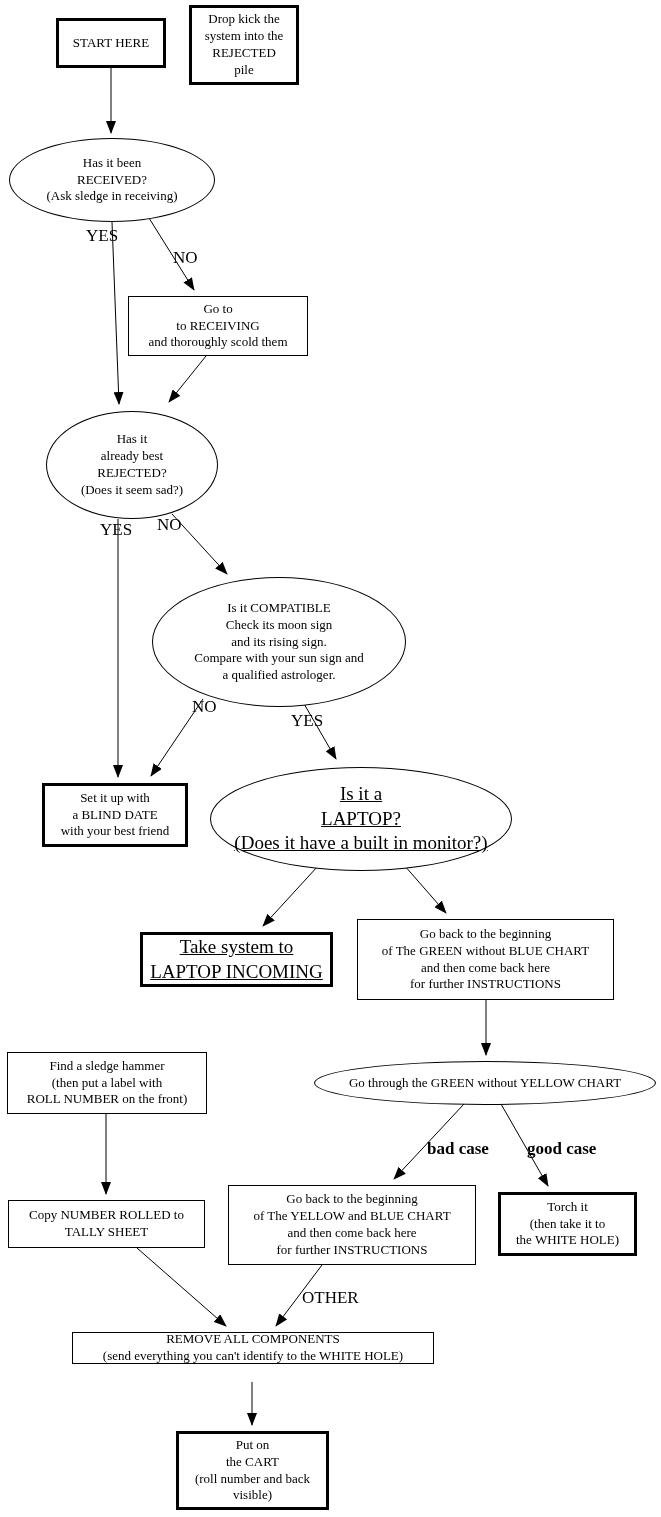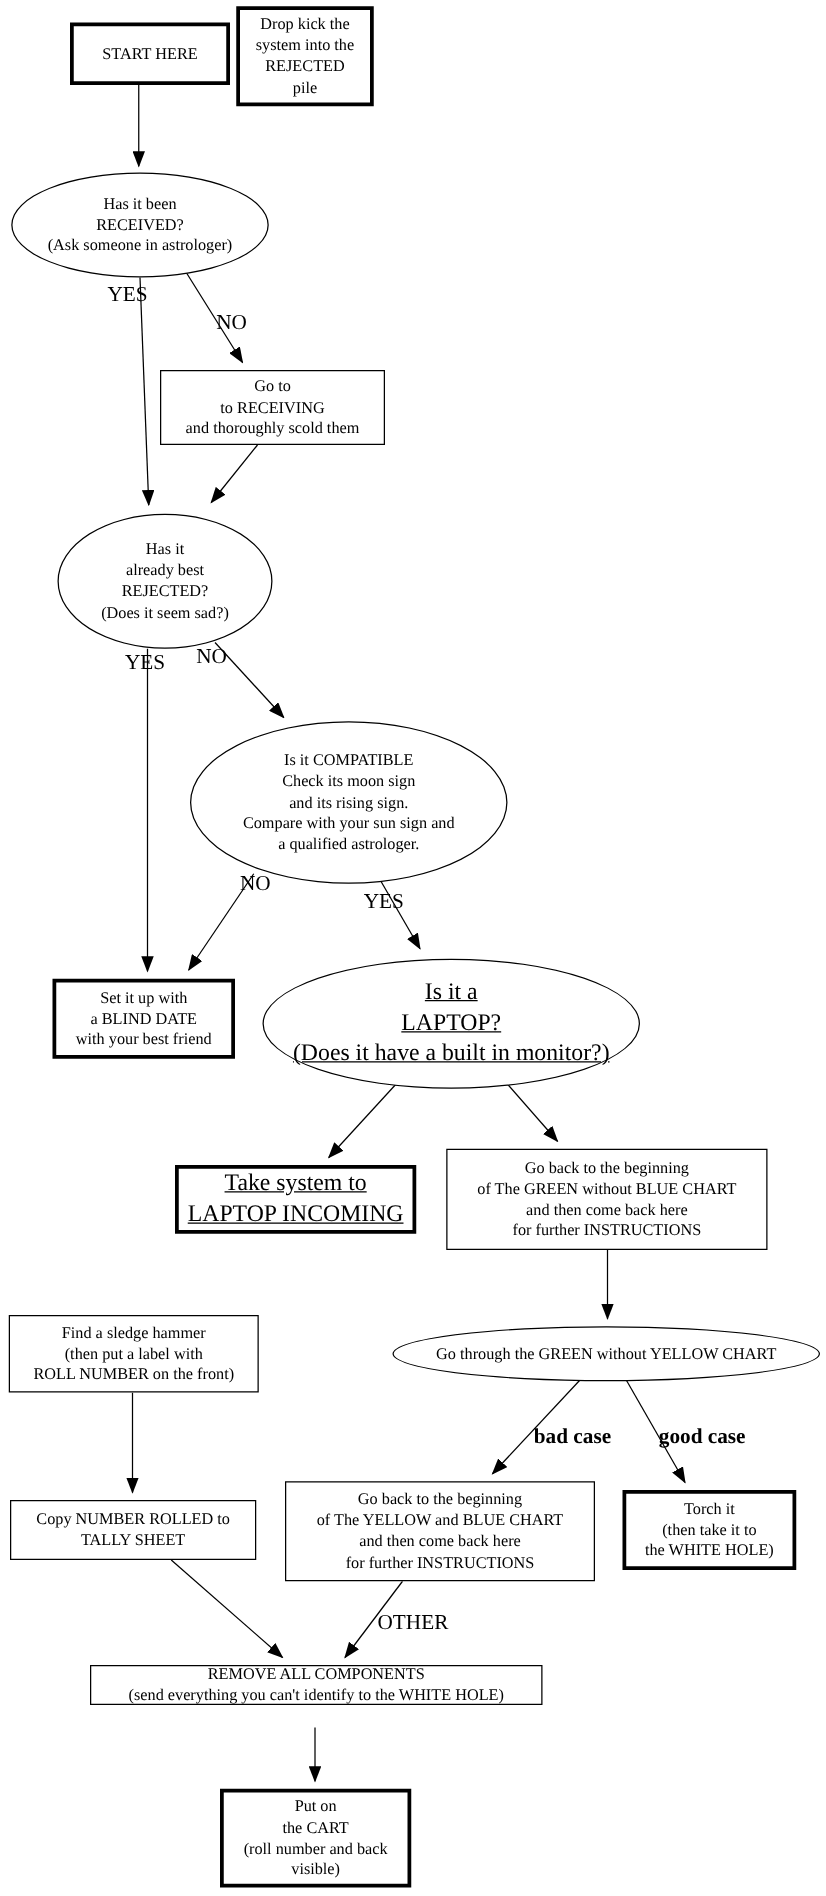--- a/index.html
+++ b/index.html
@@ -65,35 +65,35 @@
     <line x1="404" y1="865" x2="446" y2="913" stroke="#000" stroke-width="1" marker-end="url(#arrow)"></line>
     <line x1="486" y1="1000" x2="486" y2="1055" stroke="#000" stroke-width="1" marker-end="url(#arrow)"></line>
     <line x1="106" y1="1114" x2="106" y2="1194" stroke="#000" stroke-width="1" marker-end="url(#arrow)"></line>
     <line x1="464" y1="1104" x2="394" y2="1179" stroke="#000" stroke-width="1" marker-end="url(#arrow)"></line>
     <line x1="501" y1="1104" x2="548" y2="1186" stroke="#000" stroke-width="1" marker-end="url(#arrow)"></line>
     <line x1="137" y1="1248" x2="226" y2="1326" stroke="#000" stroke-width="1" marker-end="url(#arrow)"></line>
     <line x1="322" y1="1265" x2="276" y2="1326" stroke="#000" stroke-width="1" marker-end="url(#arrow)"></line>
     <line x1="252" y1="1382" x2="252" y2="1425" stroke="#000" stroke-width="1" marker-end="url(#arrow)"></line>
   </svg>
 
-  <div class="node box bold" style="left:56px;top:18px;width:128px;height:50px">
+  <div class="node box bold" style="left:56px;top:18px;width:110px;height:50px">
     <span>START HERE</span>
   </div>
 
   <div class="node box bold" style="left:189px;top:5px;width:110px;height:80px">
     <span>Drop kick the</span>
     <span>system into the</span>
     <span>REJECTED</span>
     <span>pile</span>
   </div>
 
   <div class="node ellipse" style="left:9px;top:138px;width:206px;height:84px">
     <span>Has it been</span>
     <span>RECEIVED?</span>
-    <span>(Ask someone in astrologer)</span>
+    <span>(Ask sledge in receiving)</span>
   </div>
 
   <div class="node box" style="left:128px;top:296px;width:180px;height:60px">
     <span>Go to</span>
     <span>to RECEIVING</span>
     <span>and thoroughly scold them</span>
   </div>
 
   <div class="node ellipse" style="left:46px;top:411px;width:172px;height:108px">
     <span>Has it</span>

